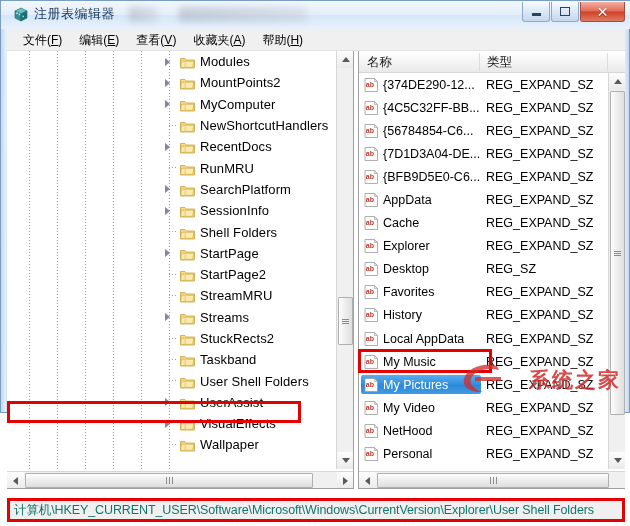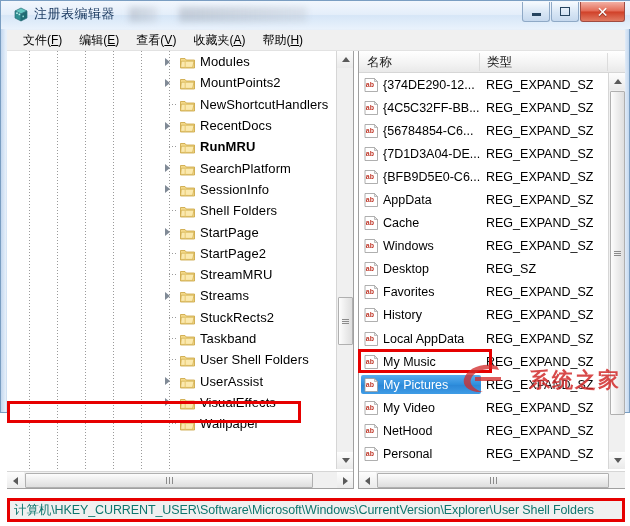--- a/index.html
+++ b/index.html
@@ -469,47 +469,58 @@
                   <span class="tri"></span>
                 </span>
                 <span class="folder" style="left: 173px;"><svg width="15" height="13" viewBox="0 0 15 13">
                     <path d="M0.5 2.5 L5 2.5 L6.3 4 L14.5 4 L14.5 12 L0.5 12 Z" fill="#f4d98a" stroke="#c9a23c" stroke-width="0.8"></path>
                     <path d="M1.4 5.2 L14 5.2 L12.6 11.4 L0.6 11.4 Z" fill="#fbe9ae" stroke="#c9a23c" stroke-width="0.6"></path>
                     <rect x="4.6" y="5.2" width="1.2" height="6.2" fill="#e7c86f" opacity="0.8"></rect>
                   </svg></span>
                 <span class="tree-label" style="left: 193px;">MountPoints2</span>
               </div>
               <div class="tree-row">
-                <span class="hstub" style="left: 162px; top: 10px;"></span>
-                <span class="folder" style="left: 173px;"><svg width="15" height="13" viewBox="0 0 15 13">
-                    <path d="M0.5 2.5 L5 2.5 L6.3 4 L14.5 4 L14.5 12 L0.5 12 Z" fill="#f4d98a" stroke="#c9a23c" stroke-width="0.8"></path>
-                    <path d="M1.4 5.2 L14 5.2 L12.6 11.4 L0.6 11.4 Z" fill="#fbe9ae" stroke="#c9a23c" stroke-width="0.6"></path>
-                    <rect x="4.6" y="5.2" width="1.2" height="6.2" fill="#e7c86f" opacity="0.8"></rect>
-                  </svg></span>
-                <span class="tree-label" style="left: 193px;">NewShortcutHandlers</span>
-              </div>
-              <div class="tree-row">
                 <span class="expander" style="left: 155px;">
                   <span class="tri"></span>
                 </span>
                 <span class="folder" style="left: 173px;"><svg width="15" height="13" viewBox="0 0 15 13">
                     <path d="M0.5 2.5 L5 2.5 L6.3 4 L14.5 4 L14.5 12 L0.5 12 Z" fill="#f4d98a" stroke="#c9a23c" stroke-width="0.8"></path>
                     <path d="M1.4 5.2 L14 5.2 L12.6 11.4 L0.6 11.4 Z" fill="#fbe9ae" stroke="#c9a23c" stroke-width="0.6"></path>
                     <rect x="4.6" y="5.2" width="1.2" height="6.2" fill="#e7c86f" opacity="0.8"></rect>
                   </svg></span>
+                <span class="tree-label" style="left: 193px;">MyComputer</span>
+              </div>
+              <div class="tree-row">
+                <span class="hstub" style="left: 162px; top: 10px;"></span>
+                <span class="folder" style="left: 173px;"><svg width="15" height="13" viewBox="0 0 15 13">
+                    <path d="M0.5 2.5 L5 2.5 L6.3 4 L14.5 4 L14.5 12 L0.5 12 Z" fill="#f4d98a" stroke="#c9a23c" stroke-width="0.8"></path>
+                    <path d="M1.4 5.2 L14 5.2 L12.6 11.4 L0.6 11.4 Z" fill="#fbe9ae" stroke="#c9a23c" stroke-width="0.6"></path>
+                    <rect x="4.6" y="5.2" width="1.2" height="6.2" fill="#e7c86f" opacity="0.8"></rect>
+                  </svg></span>
+                <span class="tree-label" style="left: 193px;">NewShortcutHandlers</span>
+              </div>
+              <div class="tree-row">
+                <span class="expander" style="left: 155px;">
+                  <span class="tri"></span>
+                </span>
+                <span class="folder" style="left: 173px;"><svg width="15" height="13" viewBox="0 0 15 13">
+                    <path d="M0.5 2.5 L5 2.5 L6.3 4 L14.5 4 L14.5 12 L0.5 12 Z" fill="#f4d98a" stroke="#c9a23c" stroke-width="0.8"></path>
+                    <path d="M1.4 5.2 L14 5.2 L12.6 11.4 L0.6 11.4 Z" fill="#fbe9ae" stroke="#c9a23c" stroke-width="0.6"></path>
+                    <rect x="4.6" y="5.2" width="1.2" height="6.2" fill="#e7c86f" opacity="0.8"></rect>
+                  </svg></span>
                 <span class="tree-label" style="left: 193px;">RecentDocs</span>
               </div>
               <div class="tree-row">
                 <span class="hstub" style="left: 162px; top: 10px;"></span>
                 <span class="folder" style="left: 173px;"><svg width="15" height="13" viewBox="0 0 15 13">
                     <path d="M0.5 2.5 L5 2.5 L6.3 4 L14.5 4 L14.5 12 L0.5 12 Z" fill="#f4d98a" stroke="#c9a23c" stroke-width="0.8"></path>
                     <path d="M1.4 5.2 L14 5.2 L12.6 11.4 L0.6 11.4 Z" fill="#fbe9ae" stroke="#c9a23c" stroke-width="0.6"></path>
                     <rect x="4.6" y="5.2" width="1.2" height="6.2" fill="#e7c86f" opacity="0.8"></rect>
                   </svg></span>
-                <span class="tree-label" style="left: 193px; font-weight: bold;">RunMRU</span>
+                <span class="tree-label" style="left: 193px;">RunMRU</span>
               </div>
               <div class="tree-row">
                 <span class="expander" style="left: 155px;">
                   <span class="tri"></span>
                 </span>
                 <span class="folder" style="left: 173px;"><svg width="15" height="13" viewBox="0 0 15 13">
                     <path d="M0.5 2.5 L5 2.5 L6.3 4 L14.5 4 L14.5 12 L0.5 12 Z" fill="#f4d98a" stroke="#c9a23c" stroke-width="0.8"></path>
                     <path d="M1.4 5.2 L14 5.2 L12.6 11.4 L0.6 11.4 Z" fill="#fbe9ae" stroke="#c9a23c" stroke-width="0.6"></path>
                     <rect x="4.6" y="5.2" width="1.2" height="6.2" fill="#e7c86f" opacity="0.8"></rect>
                   </svg></span>
@@ -742,21 +753,21 @@
                 </svg></span>
               <span class="val-name">Cache</span>
               <span class="val-type">REG_EXPAND_SZ</span>
             </div>
             <div class="list-row">
               <span class="val-icon"><svg width="15" height="14" viewBox="0 0 15 14">
                   <path d="M1 0.5 L10.5 0.5 L13.5 3.5 L13.5 13.5 L1 13.5 Z" fill="#ffffff" stroke="#9a9a9a" stroke-width="0.8"></path>
                   <path d="M10.5 0.5 L10.5 3.5 L13.5 3.5 Z" fill="#e8e8e8" stroke="#9a9a9a" stroke-width="0.6"></path>
                   <text x="1.8" y="8.6" font-family="Liberation Sans, sans-serif" font-size="7" font-weight="bold" fill="#c0392b">ab</text>
                 </svg></span>
-              <span class="val-name">Windows</span>
+              <span class="val-name">Explorer</span>
               <span class="val-type">REG_EXPAND_SZ</span>
             </div>
             <div class="list-row">
               <span class="val-icon"><svg width="15" height="14" viewBox="0 0 15 14">
                   <path d="M1 0.5 L10.5 0.5 L13.5 3.5 L13.5 13.5 L1 13.5 Z" fill="#ffffff" stroke="#9a9a9a" stroke-width="0.8"></path>
                   <path d="M10.5 0.5 L10.5 3.5 L13.5 3.5 Z" fill="#e8e8e8" stroke="#9a9a9a" stroke-width="0.6"></path>
                   <text x="1.8" y="8.6" font-family="Liberation Sans, sans-serif" font-size="7" font-weight="bold" fill="#c0392b">ab</text>
                 </svg></span>
               <span class="val-name">Desktop</span>
               <span class="val-type">REG_SZ</span>

